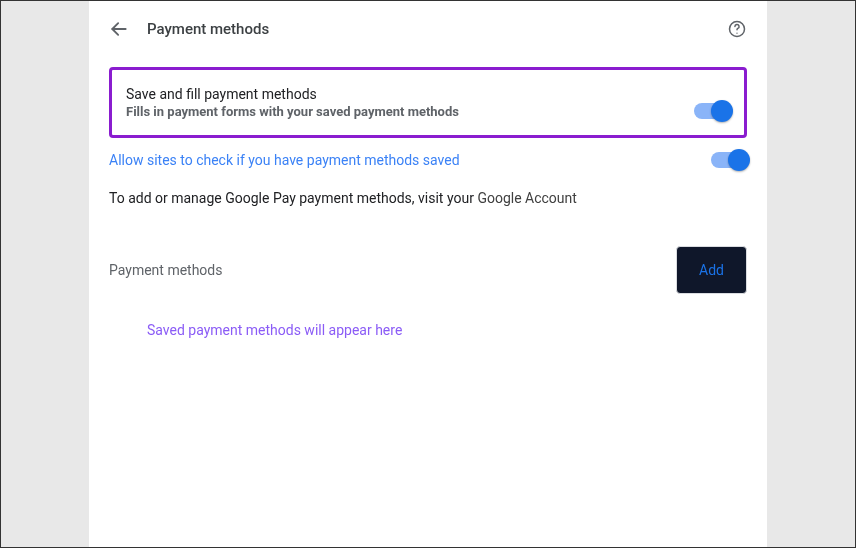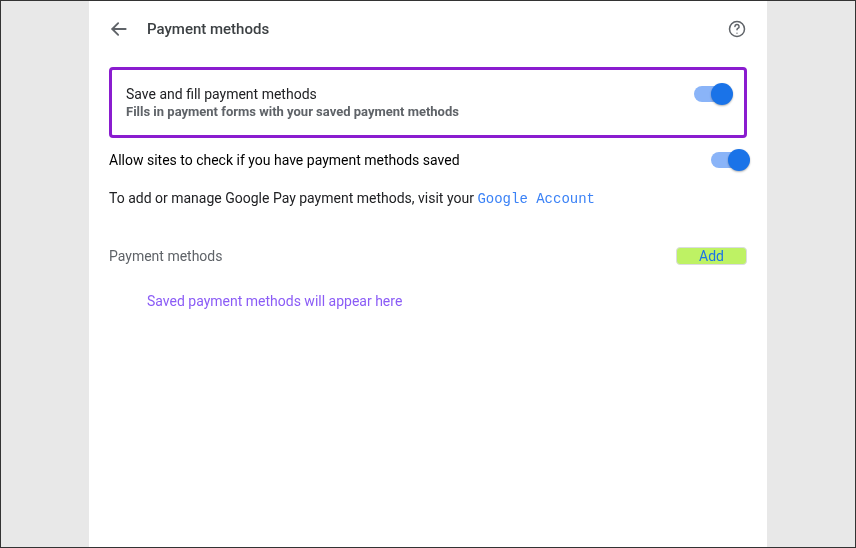--- a/index.html
+++ b/index.html
@@ -44,21 +44,21 @@
     }
     .help-icon svg { display: block; }
     .highlight-box {
       border: 3px solid #8a1ccf;
       border-radius: 4px;
       padding: 16px 14px;
       margin-bottom: 14px;
     }
     .setting-row {
       display: flex;
-      align-items: flex-start;
+      align-items: flex-end;
       justify-content: space-between;
     }
     .setting-text .title {
       font-size: 14px;
       color: #202124;
       margin-bottom: 2px;
     }
     .setting-text .subtitle {
       font-size: 13px;
       color: #5f6368;
@@ -81,49 +81,48 @@
       background: #1a73e8;
       border-radius: 50%;
       box-shadow: 0 1px 2px rgba(0,0,0,0.3);
     }
     .sub-row {
       padding: 0 0 0 0;
       margin-bottom: 22px;
     }
     .sub-row .title-only {
       font-size: 14px;
-      color: #000000;
+      color: #3b82f6;
     }
     .link-text {
       font-size: 14px;
       color: #202124;
       margin-bottom: 40px;
     }
     .link-text a {
-      color: #3b82f6;
+      color: #404040;
       text-decoration: none;
       cursor: pointer;
-      font-family: Liberation Mono, monospace;
     }
     .section-header {
       display: flex;
       align-items: center;
       justify-content: space-between;
       margin-bottom: 28px;
     }
     .section-header .label {
       font-size: 14px;
       color: #5f6368;
     }
     .add-btn {
       border: 1px solid #dadce0;
-      background: #bef264;
+      background: #0f172a;
       color: #1a73e8;
       font-size: 14px;
-      padding: 0 22px;
+      padding: 15px 22px;
       border-radius: 4px;
       cursor: pointer;
       font-family: inherit;
     }
     .empty-msg {
       font-size: 14px;
       color: #8b5cf6;
       padding-left: 38px;
     }
   </style>

